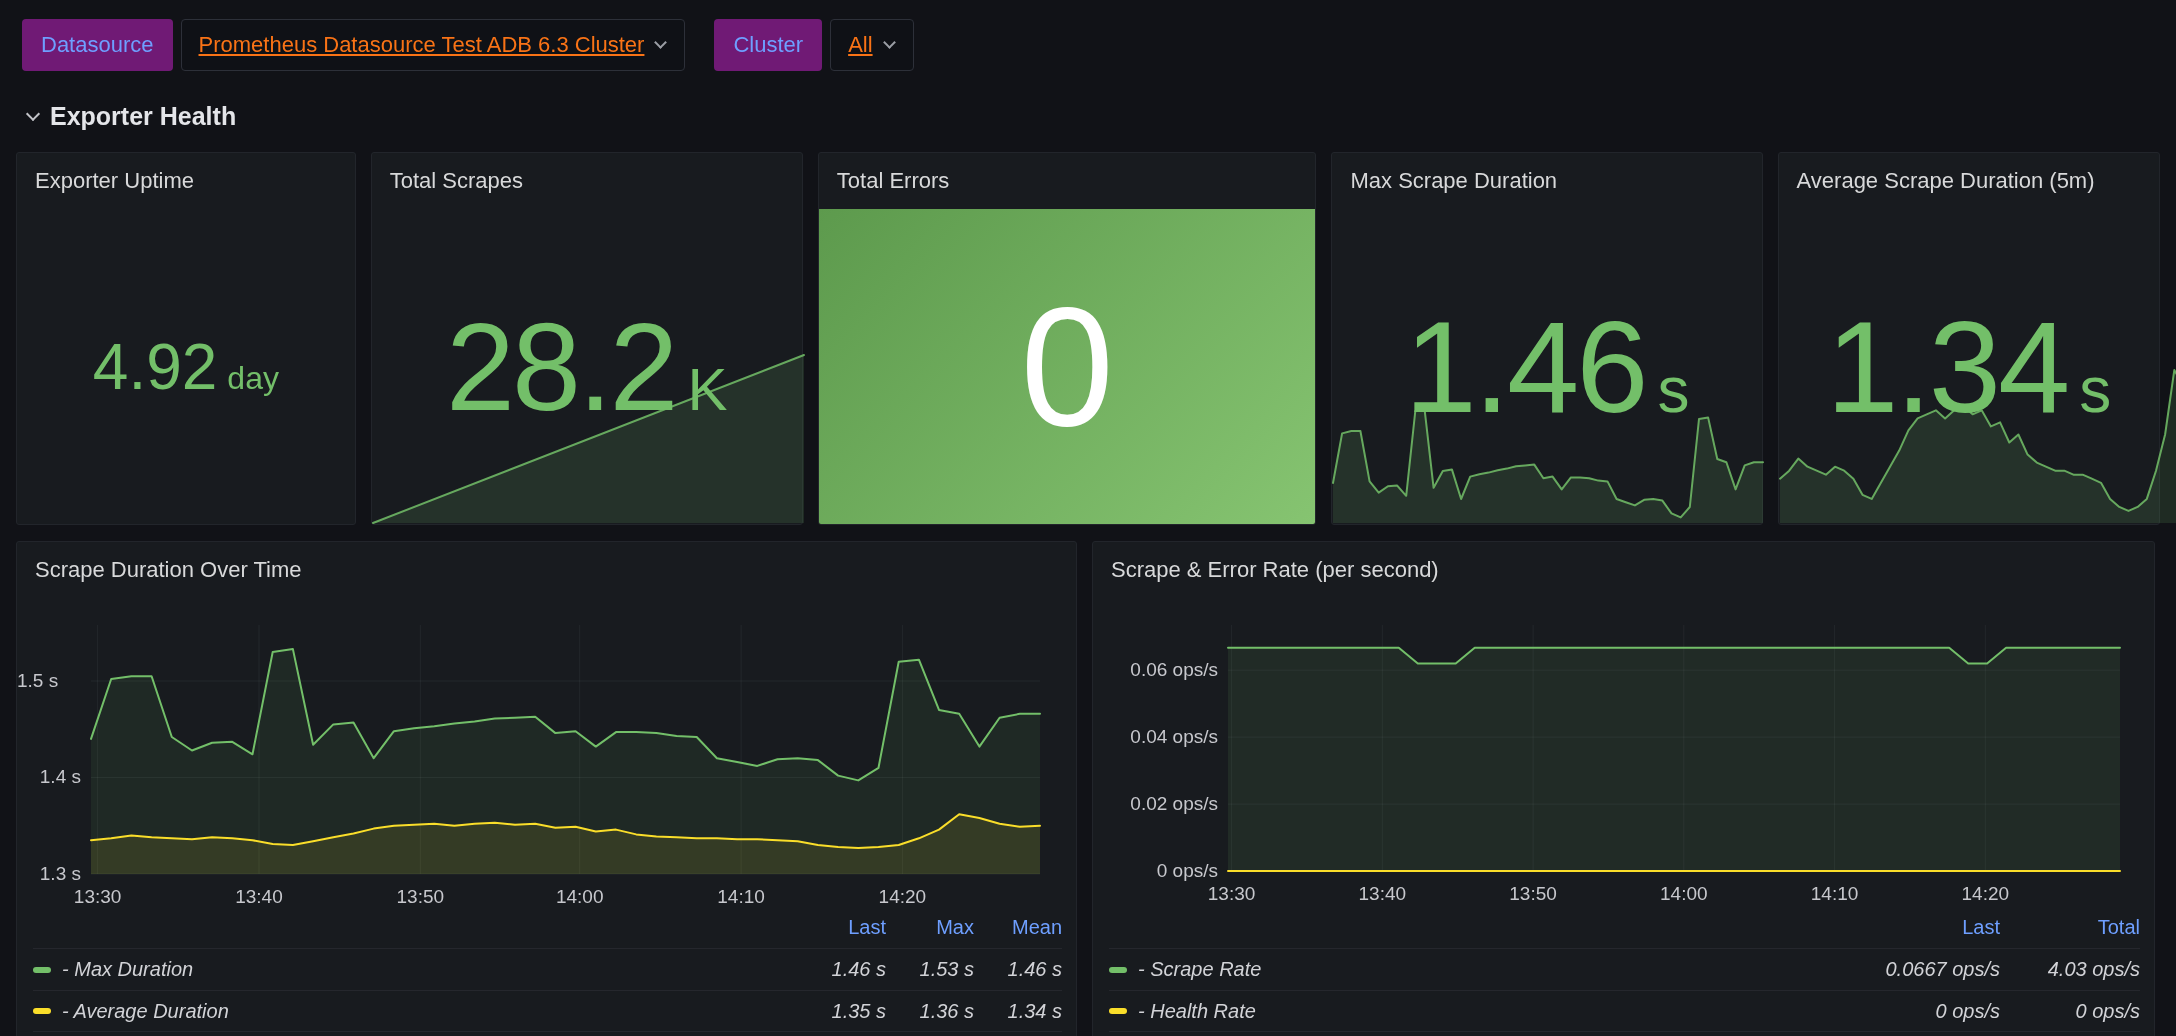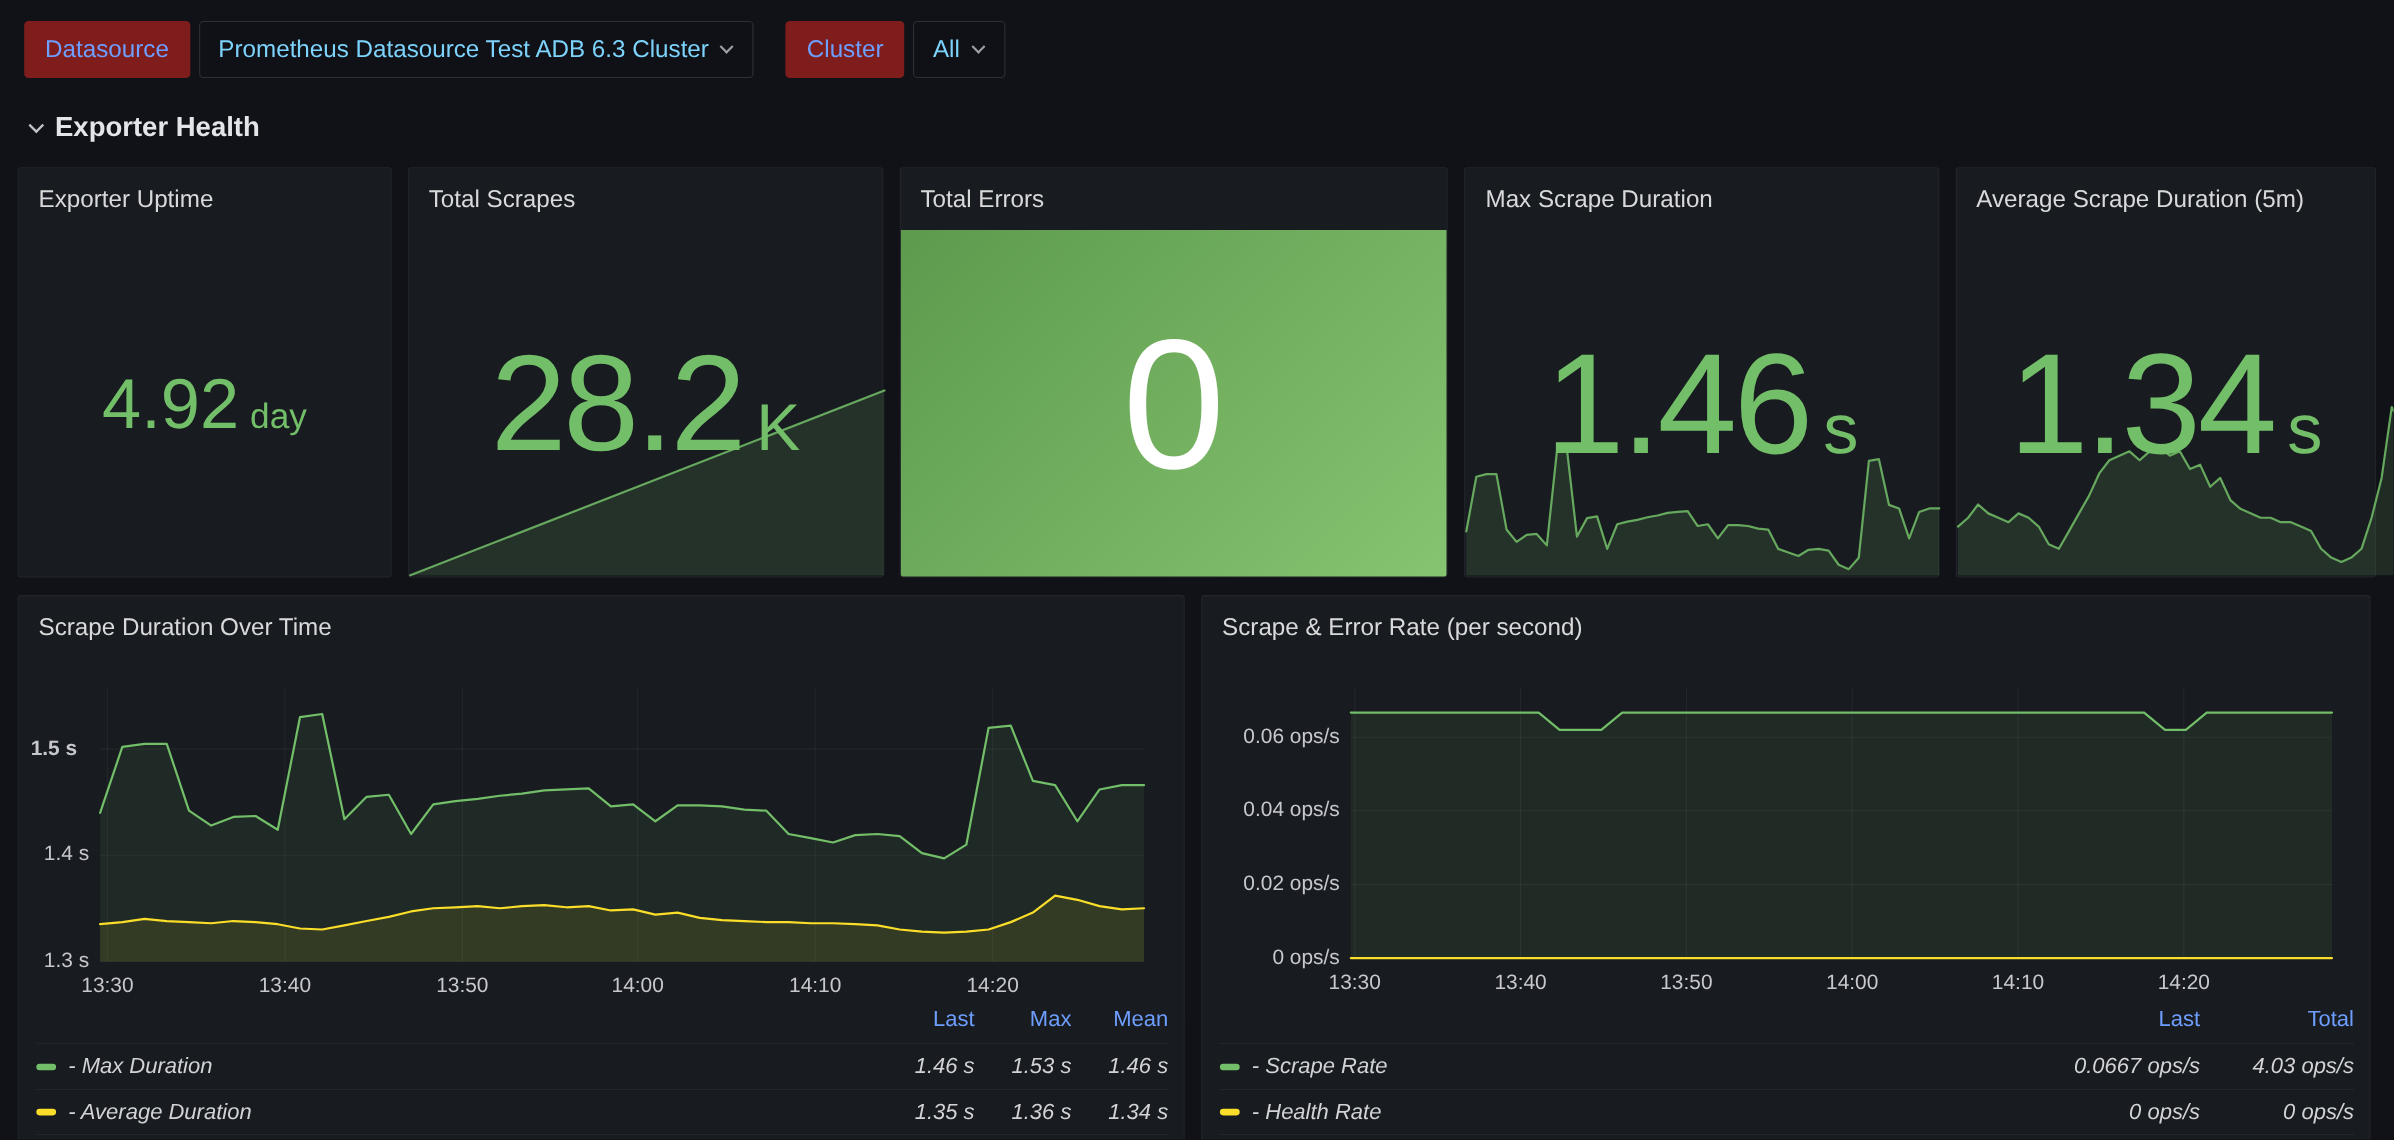--- a/index.html
+++ b/index.html
@@ -9,22 +9,22 @@
   *{box-sizing:border-box}
   html,body{margin:0;padding:0;background:var(--page_bg);}
   body{
     width:2176px;height:1036px;overflow:hidden;position:relative;
     font-family:"Liberation Sans","DejaVu Sans",sans-serif;
     -webkit-font-smoothing:antialiased;
   }
   
   .topbar{display:flex;align-items:center;padding:19px 0 0 22px;}
   .fbox{height:52px;display:flex;align-items:center;border-radius:4px;}
-  .flabel{background:#7f1d1d;color:var(--blue);padding:0 19px;font-size:22px;font-weight:500;}
-  .fvalue{background:#0f1116;border:1px solid #2d3039;color:#7dd3fc;padding:0 17px;font-size:22px;margin-left:8px;}
+  .flabel{background:#701a75;color:var(--blue);padding:0 19px;font-size:22px;font-weight:500;}
+  .fvalue{background:#0f1116;border:1px solid #2d3039;color:#f97316;padding:0 17px;font-size:22px;margin-left:8px;text-decoration:underline;}
   .grp2{margin-left:29px;}
   .chev{width:9px;height:9px;border-right:2px solid #9b9ea5;border-bottom:2px solid #9b9ea5;
         transform:rotate(45deg);margin:-6px 2px 0 12px;display:inline-block;}
   
   .section{display:flex;align-items:center;margin:30px 0 20px 28px;color:#e4e5e9;
            font-size:25px;font-weight:700;line-height:31px;cursor:pointer;}
   .sec-chev{width:10px;height:10px;border-right:2px solid #c3c4c9;border-bottom:2px solid #c3c4c9;
             transform:rotate(45deg);margin:-6px 12px 0 0;}
   
   .row{display:flex;gap:15px;margin:0 16px;}
@@ -178,21 +178,21 @@
           <path d="M0.0 215.2L20.2 213.3L40.4 210.4L60.6 212.3L80.8 213.3L101.0 214.3L121.1 212.3L141.3 213.3L161.5 215.2L181.7 219.1L201.9 220.0L222.1 216.2L242.3 212.3L262.5 208.5L282.7 203.6L302.9 200.7L323.1 199.8L343.3 198.8L363.4 200.7L383.6 198.8L403.8 197.8L424.0 199.8L444.2 198.8L464.4 202.7L484.6 201.7L504.8 206.5L525.0 204.6L545.2 209.4L565.4 211.4L585.6 212.3L605.7 213.3L625.9 213.3L646.1 214.3L666.3 214.3L686.5 215.2L706.7 216.2L726.9 220.0L747.1 222.0L767.3 222.9L787.5 222.0L807.7 220.0L827.9 213.3L848.0 204.6L868.2 189.2L888.4 193.0L908.6 198.8L928.8 201.7L949.0 200.7L949 249L0 249Z" fill="rgba(250,222,42,0.10)" stroke="none"></path>
           <path d="M0.0 113.9L20.2 54.0L40.4 51.2L60.6 51.2L80.8 112.0L101.0 125.5L121.1 117.7L141.3 116.8L161.5 129.3L181.7 27.0L201.9 24.1L222.1 119.7L242.3 99.4L262.5 97.5L282.7 133.2L302.9 106.2L323.1 103.3L343.3 101.3L363.4 98.4L383.6 96.5L403.8 93.6L424.0 92.7L444.2 91.7L464.4 108.1L484.6 106.2L504.8 121.6L525.0 107.1L545.2 107.1L565.4 108.1L585.6 111.0L605.7 112.0L625.9 133.2L646.1 137.0L666.3 140.9L686.5 134.2L706.7 133.2L726.9 135.1L747.1 150.6L767.3 155.4L787.5 142.8L807.7 36.7L827.9 34.7L848.0 84.9L868.2 88.8L888.4 121.6L908.6 92.7L928.8 88.8L949.0 88.8" fill="none" stroke="#73BF69" stroke-width="2" stroke-linejoin="round" stroke-linecap="round"></path>
           <path d="M0.0 215.2L20.2 213.3L40.4 210.4L60.6 212.3L80.8 213.3L101.0 214.3L121.1 212.3L141.3 213.3L161.5 215.2L181.7 219.1L201.9 220.0L222.1 216.2L242.3 212.3L262.5 208.5L282.7 203.6L302.9 200.7L323.1 199.8L343.3 198.8L363.4 200.7L383.6 198.8L403.8 197.8L424.0 199.8L444.2 198.8L464.4 202.7L484.6 201.7L504.8 206.5L525.0 204.6L545.2 209.4L565.4 211.4L585.6 212.3L605.7 213.3L625.9 213.3L646.1 214.3L666.3 214.3L686.5 215.2L706.7 216.2L726.9 220.0L747.1 222.0L767.3 222.9L787.5 222.0L807.7 220.0L827.9 213.3L848.0 204.6L868.2 189.2L888.4 193.0L908.6 198.8L928.8 201.7L949.0 200.7" fill="none" stroke="#FADE2A" stroke-width="2" stroke-linejoin="round" stroke-linecap="round"></path>
         </svg>
         <div class="tick-x" style="left: 6.643px; top: 261px;">13:30</div>
         <div class="tick-x" style="left: 167.973px; top: 261px;">13:40</div>
         <div class="tick-x" style="left: 329.303px; top: 261px;">13:50</div>
         <div class="tick-x" style="left: 488.735px; top: 261px;">14:00</div>
         <div class="tick-x" style="left: 650.065px; top: 261px;">14:10</div>
         <div class="tick-x" style="left: 811.395px; top: 261px;">14:20</div>
-        <div class="tick-y" style="left: -74px; width: 64px; text-align: center; top: 55.9767px; font-weight: bold;">1.5 s</div>
+        <div class="tick-y" style="left: -74px; width: 64px; text-align: left; top: 55.9767px;">1.5 s</div>
         <div class="tick-y" style="left: -74px; width: 64px; text-align: right; top: 152.488px;">1.4 s</div>
         <div class="tick-y" style="left: -74px; width: 64px; text-align: right; top: 249px;">1.3 s</div>
       </div>
     <div class="legend cols-3">
       <div class="lg-head">
         <div class="lg-name"></div>
         <div class="lg-col">Last</div>
         <div class="lg-col">Max</div>
         <div class="lg-col">Mean</div>
       </div>

